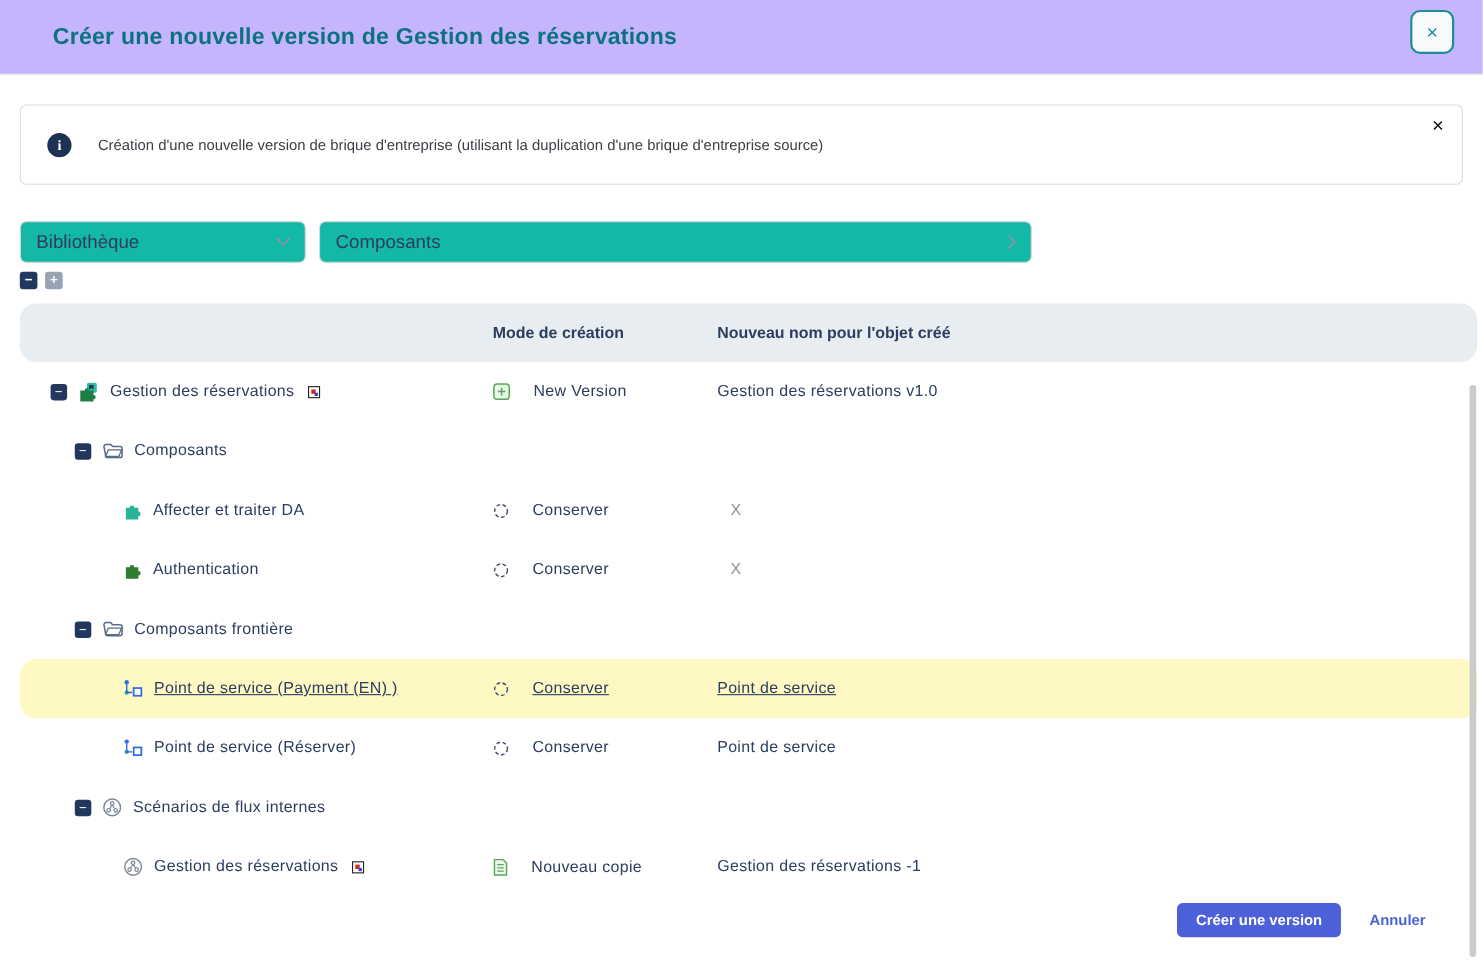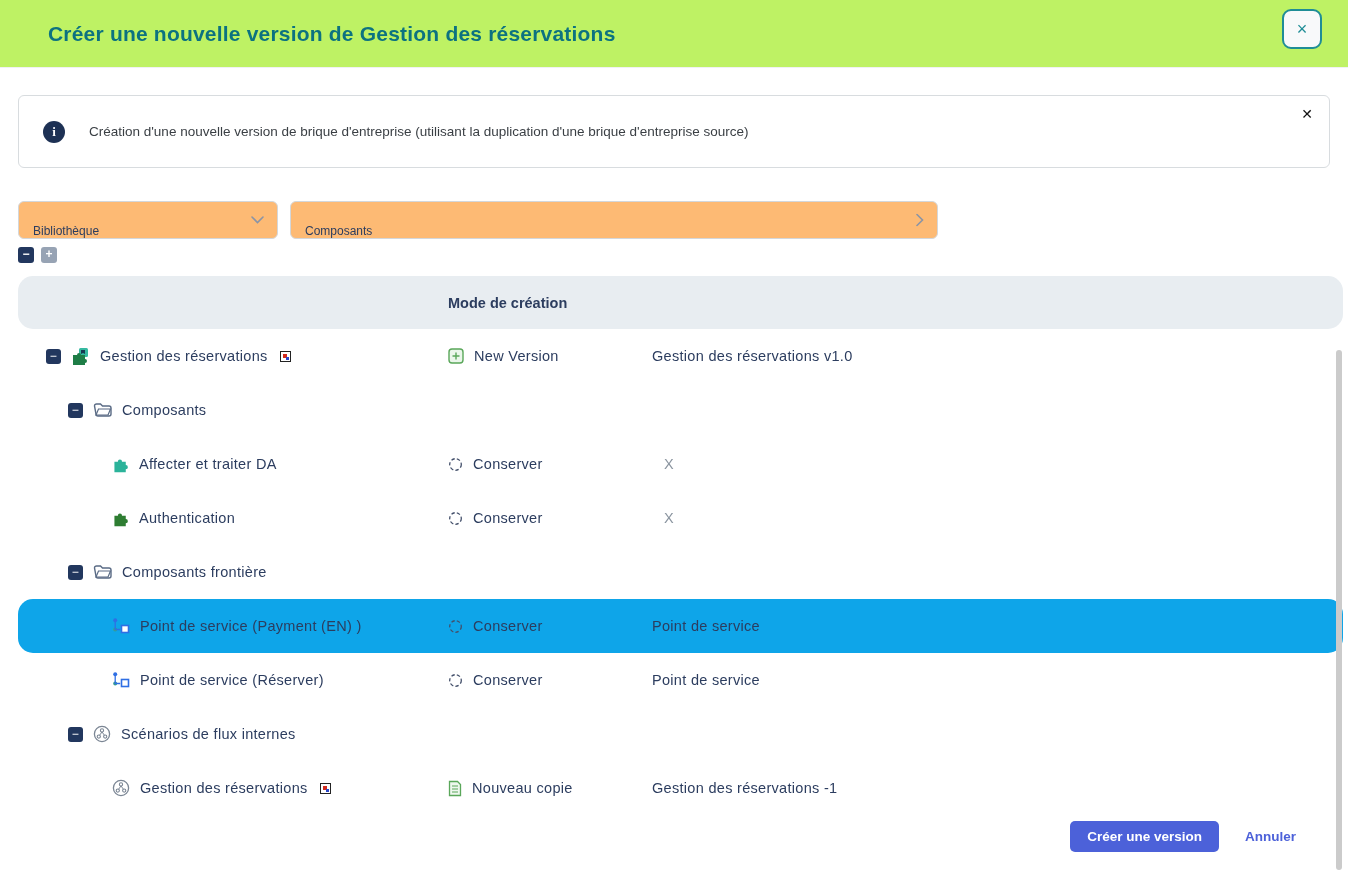--- a/index.html
+++ b/index.html
@@ -1,20 +1,20 @@
 <!DOCTYPE html>
 <html><head>
 <meta charset="utf-8">
 <style>
   * { margin:0; padding:0; box-sizing:border-box; }
   html,body { width:1348px; height:878px; background:#fff; overflow:hidden;
               font-family:"Liberation Sans","DejaVu Sans",sans-serif; color:#2c3d5f; }
 
   
-  .modal-header { position:relative; height:68px; background:#bef264;
+  .modal-header { position:relative; height:68px; background:#c4b5fd;
                   border-bottom:1px solid #f0f1f3; display:flex; align-items:center; }
   .modal-title { margin-left:48px; font-size:21px; font-weight:bold; color:#0c7280; letter-spacing:.2px; }
   .close-btn { position:absolute; top:9px; right:26px; width:40px; height:40px;
                border:2px solid #1f8d96; border-radius:9px; background:#f8f9fa;
                color:#1f8d96; font-size:18px; line-height:36px; text-align:center; cursor:pointer; }
 
   
   .banner { position:relative; margin:27px 18px 0 18px; height:73px;
             border:1px solid #d8dcdf; border-radius:6px; background:#fff;
             display:flex; align-items:center; padding:0 24px; gap:24px; }
@@ -23,44 +23,44 @@
                  line-height:22px; flex:0 0 auto; font-family:"Liberation Serif",serif; }
   .banner-text { font-size:13.5px; color:#3a3f44; }
   .banner-close { position:absolute; top:10px; right:16px; font-size:14px;
                   font-weight:bold; color:#111; cursor:pointer; }
 
   
   .owner { margin:33px 18px 0 18px; }
   .owner-label { font-size:13px; color:#6d7682; margin-bottom:7px; }
   .owner-row { display:flex; gap:12px; }
   .select-box { position:relative; height:38px; border:1px solid #d3d7db; border-radius:6px;
-                background:#fdba74; display:flex; align-items:flex-end; padding:0 14px;
-                font-size:12px; color:#2c3d5f; cursor:pointer; }
+                background:#14b8a6; display:flex; align-items:center; padding:0 14px;
+                font-size:17px; color:#2c3d5f; cursor:pointer; }
   .select-type { width:260px; }
   .select-target { width:648px; }
   .chev { position:absolute; right:13px; top:50%; transform:translateY(-50%); }
 
   
   .tree-controls { margin:8px 18px 0 18px; display:flex; gap:7px; }
   .tc-btn { width:16px; height:16px; border-radius:3px; color:#fff; font-size:12px;
             line-height:15px; text-align:center; cursor:pointer; font-weight:bold; }
   .tc-collapse { background:#22375e; }
   .tc-expand { background:#97a3b4; }
 
   
   .table { margin:13px 0 0 18px; width:1325px; }
   .thead, .trow { display:grid; grid-template-columns:430px 204px 348px 1fr; align-items:center;border-radius:15px; }
   .thead { height:53px; background:#e8edf1; font-size:14.5px; font-weight:bold; color:#2c3d5f; }
   .trow { height:54px; font-size:14.5px; letter-spacing:.3px; background:#fff; }
-  .trow.highlight { background:#0ea5e9; }
+  .trow.highlight { background:#fef9c3;text-decoration:underline; }
   .cell-tree { display:flex; align-items:center; gap:10px; }
   .lvl0 { padding-left:28px; } .lvl1 { padding-left:50px; } .lvl2 { padding-left:94px; }
   .expander { width:15px; height:15px; border-radius:3px; background:#22375e; color:#fff;
               font-size:12px; line-height:14px; text-align:center; flex:0 0 auto; cursor:pointer; }
-  .cell-mode { display:flex; align-items:center; gap:10px; }
+  .cell-mode { display:flex; align-items:flex-end; gap:21px; }
   .x-mark { color:#8b95a0; letter-spacing:0; padding-left:12px; }
   .icon { display:inline-flex; flex:0 0 auto; }
   .badge-ic { position:relative; width:11px; height:11px; border:1px solid #222;
               background:#fff; margin-left:2px; flex:0 0 auto; }
   .badge-ic i { position:absolute; left:2px; top:2px; width:4px; height:4px; background:#d22a1f; }
   .badge-ic b { position:absolute; right:1px; bottom:1px; width:3px; height:3px; background:#2a46c8; }
 
   
   .vscroll { position:absolute; top:350px; right:6px; width:6px; height:520px;
              background:#cbcbcb; border-radius:3px; }
@@ -112,20 +112,21 @@
 
 <div class="tree-controls">
   <div class="tc-btn tc-collapse">−</div>
   <div class="tc-btn tc-expand">+</div>
 </div>
 
 <div class="table">
   <div class="thead">
     <div></div>
     <div>Mode de création</div>
+    <div>Nouveau nom pour l'objet créé</div>
   </div>
 
   <div class="trow">
     <div class="cell-tree lvl0">
       <span class="expander">−</span>
       <span class="icon">
         <svg width="19" height="19" viewBox="0 0 19 19">
           <rect x="8" y="1" width="9" height="9" rx="1.5" fill="#35b9a0"></rect>
           <path d="M2 8 h4 a2 2 0 1 1 4 0 h4 v4 a2 2 0 1 1 0 4 v2 h-12 z" fill="#1e7d46"></path>
           <path d="M10 3 l4 0 0 4 -2 -1 -2 1 z" fill="#163a52"></path>

